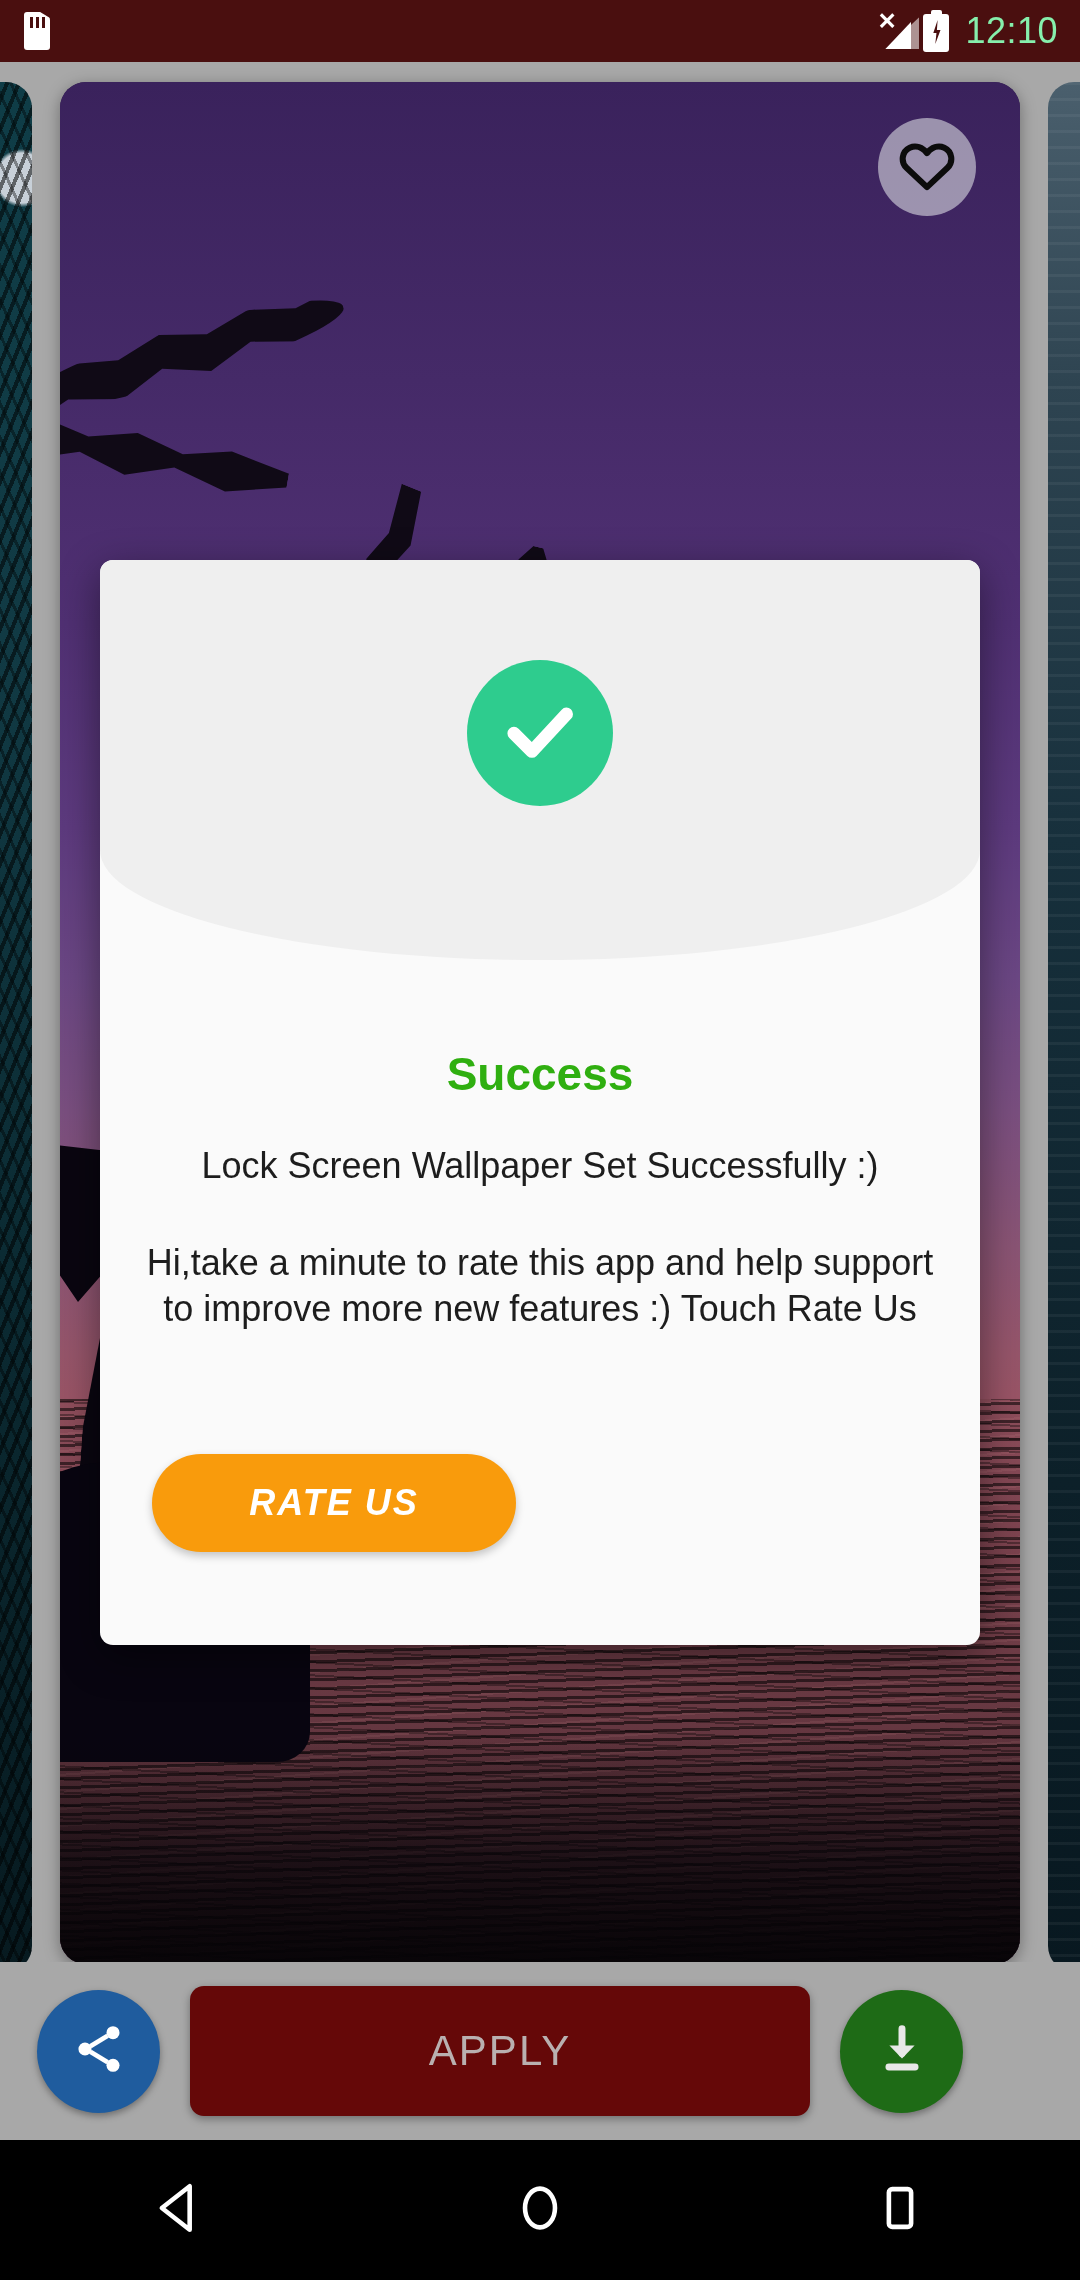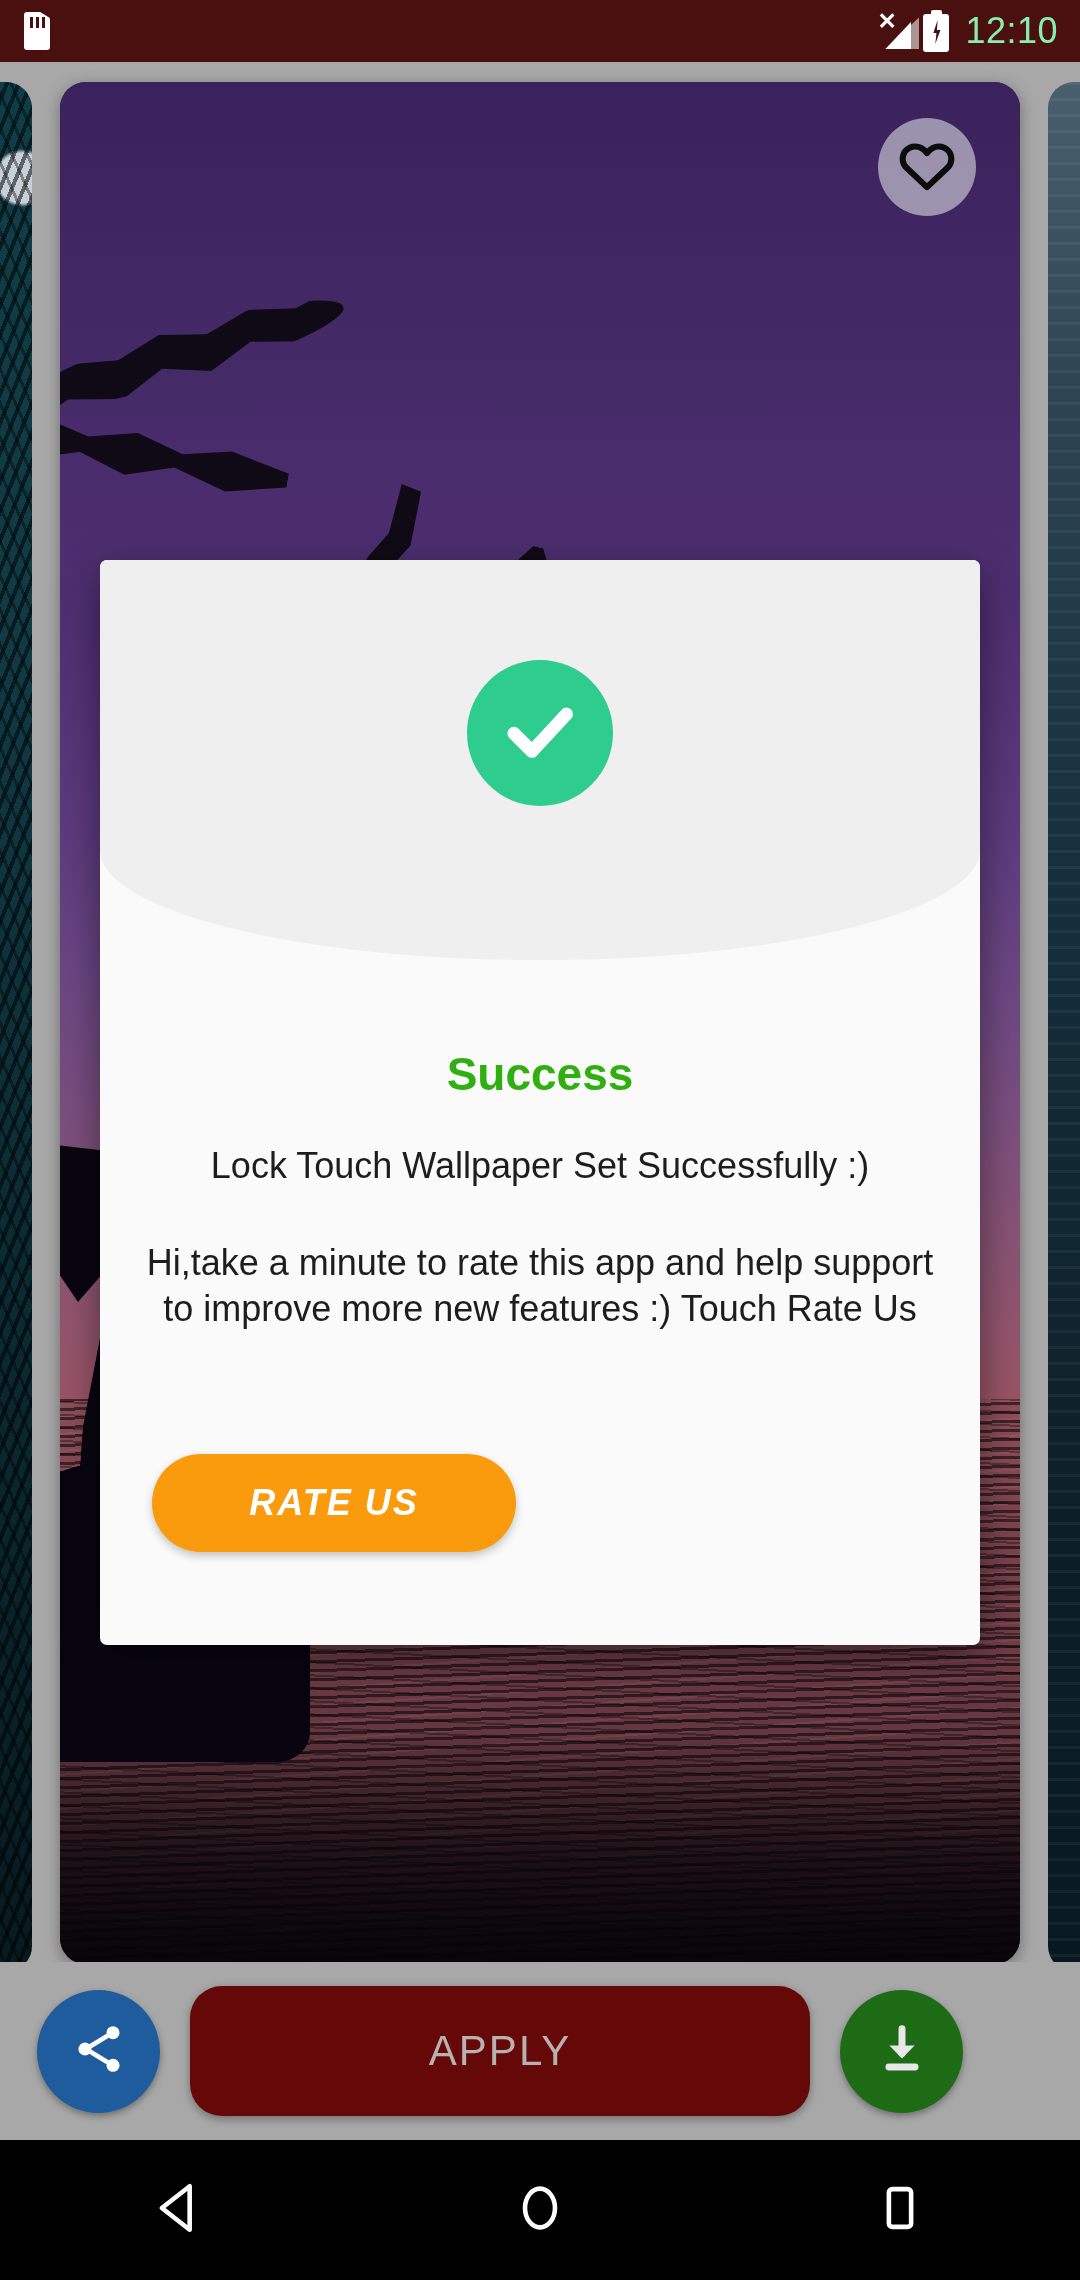--- a/index.html
+++ b/index.html
@@ -277,21 +277,21 @@
     margin-left: 37px;
     width: 123px; height: 123px;
     border-radius: 50%;
     background: #1f5c9e;
     display: flex; align-items: center; justify-content: center;
     box-shadow: 0 3px 7px rgba(0,0,0,0.35);
   }
   #apply-button {
     margin-left: 30px;
     width: 620px; height: 130px;
-    border-radius: 32px;
+    border-radius: 14px;
     background: #650808;
     display: flex; align-items: center; justify-content: center;
     box-shadow: 0 3px 8px rgba(0,0,0,0.35);
   }
   #apply-label {
     color: #b9b0b0;
     font-size: 42px;
     letter-spacing: 2px;
   }
   #download-fab {
@@ -326,21 +326,21 @@
     background: rgba(0,0,0,0.0);
     z-index: 40;
     pointer-events: none;
   }
   #dialog {
     position: absolute;
     left: 100px; top: 560px;
     width: 880px;
     height: 1085px;
     background: #fafafa;
-    border-radius: 7px;
+    border-radius: 13px;
     z-index: 50;
     box-shadow: 0 12px 40px rgba(0,0,0,0.45);
     overflow: hidden;
   }
   #dialog-header {
     position: absolute;
     left: 0; top: 0;
     width: 880px;
     height: 400px;
     background: #efefef;
@@ -475,21 +475,21 @@
 
     <div id="success-circle">
       <span>
         <svg width="92" height="92" viewBox="0 0 24 24">
           <path d="M5.2 12.6 L9.9 17.3 L18.9 7.6" fill="none" stroke="#ffffff" stroke-width="3.4" stroke-linecap="round" stroke-linejoin="round"></path>
         </svg>
       </span>
     </div>
 
     <div id="dialog-title">Success</div>
-    <div id="dialog-subtitle">Lock Touch Wallpaper Set Successfully :)</div>
+    <div id="dialog-subtitle">Lock Screen Wallpaper Set Successfully :)</div>
     <div id="dialog-message">Hi,take a minute to rate this app and help support to improve more new features :) Touch Rate Us</div>
 
     <div id="dialog-buttons">
       <div class="dlg-btn" id="rate-us-button">
         <span>RATE US</span>
       </div>
     </div>
   </div>
 
   <div id="status-bar">

